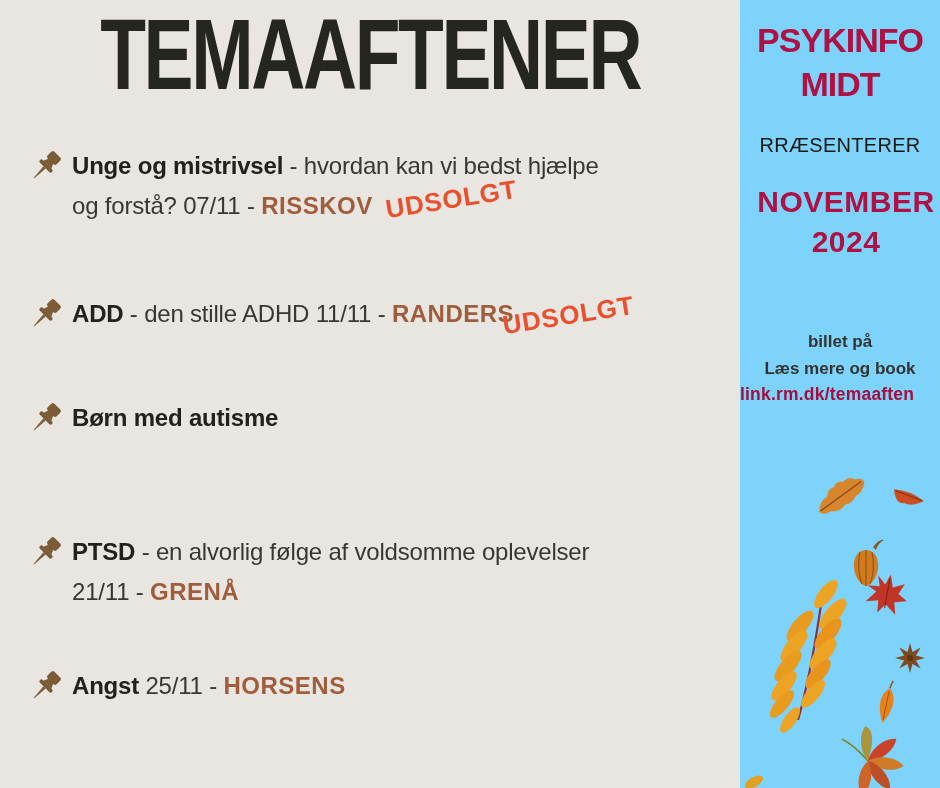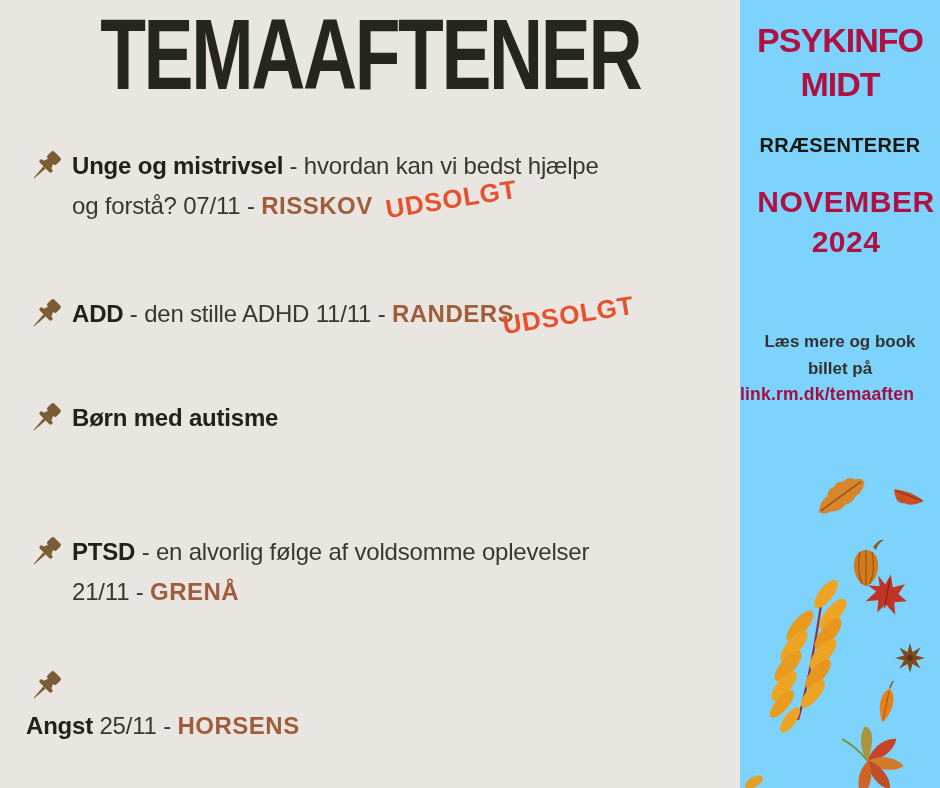--- a/index.html
+++ b/index.html
@@ -35,21 +35,21 @@
   .badge2{left:502px;top:300px;}
 
   
   .sidebar{position:relative;width:200px;height:788px;background:#7dd3fc;flex:none;text-align:center;}
   .brand{
     position:absolute;top:18px;left:0;width:200px;
     color:#b01143;font-weight:800;font-size:34px;line-height:44px;letter-spacing:-1px;
   }
   .presents{
     position:absolute;top:134px;left:0;width:200px;
-    color:#181813;font-weight:700;font-size:20px;letter-spacing:0.3px;
+    color:#181813;font-weight:400;font-size:20px;letter-spacing:0.3px;
   }
   .month{
     position:absolute;top:182px;left:16px;width:180px;
     color:#b01143;font-weight:800;font-size:30px;line-height:40px;letter-spacing:0.5px;
   }
   .cta{
     position:absolute;top:328px;left:0;width:200px;
     color:#33322e;font-size:17px;line-height:27px;font-weight:600;
   }
   .link{
@@ -122,21 +122,21 @@
           <rect x="6.6" y="9.8" width="10.8" height="2.6" rx="1.3"></rect>
           <path d="M11 12.4 h2 L12.2 22 h-0.4 z"></path>
         </g>
       </svg>
       <div class="etext">
         <div class="eline"><span class="ebold">PTSD</span><span> - en alvorlig følge af voldsomme oplevelser</span></div>
         <div class="eline"><span>21/11 - </span><span class="city">GRENÅ</span></div>
       </div>
     </div>
 
-    <div class="event" style="top:666px;flex-direction:column;">
+    <div class="event" style="top:666px;">
       <svg class="pin" viewBox="0 0 24 24">
         <g transform="rotate(45 12 12)" fill="#7b5c36">
           <rect x="8" y="1" width="8" height="6" rx="1.4"></rect>
           <path d="M10 6.5 h4 l1.6 3.5 h-7.2 z"></path>
           <rect x="6.6" y="9.8" width="10.8" height="2.6" rx="1.3"></rect>
           <path d="M11 12.4 h2 L12.2 22 h-0.4 z"></path>
         </g>
       </svg>
       <div class="etext">
         <div class="eline"><span class="ebold">Angst</span><span> 25/11 - </span><span class="city">HORSENS</span></div>
@@ -153,22 +153,22 @@
     </div>
 
     <div class="presents">RRÆSENTERER</div>
 
     <div class="month">
       <div>NOVEMBER</div>
       <div>2024</div>
     </div>
 
     <div class="cta">
+      <div>billet på</div>
       <div>Læs mere og book</div>
-      <div>billet på</div>
     </div>
 
     <div class="link">link.rm.dk/temaaften</div>
 
     <svg class="leaves" viewBox="0 0 200 360">
 
       <g transform="translate(102 68) rotate(-35)">
         <path d="M-28 0 Q-21 -9 -12 -8 Q-9 -14 -1 -12 Q3 -16 9 -11 Q17 -13 20 -6 Q28 -4 26 2 Q19 9 11 8 Q5 12 -2 9 Q-12 12 -18 6 Q-26 6 -28 0 Z" fill="#d8862c"></path>
         <path d="M-26 0 L24 -1" stroke="#8a4a20" stroke-width="1.3" fill="none"></path>
       </g>

